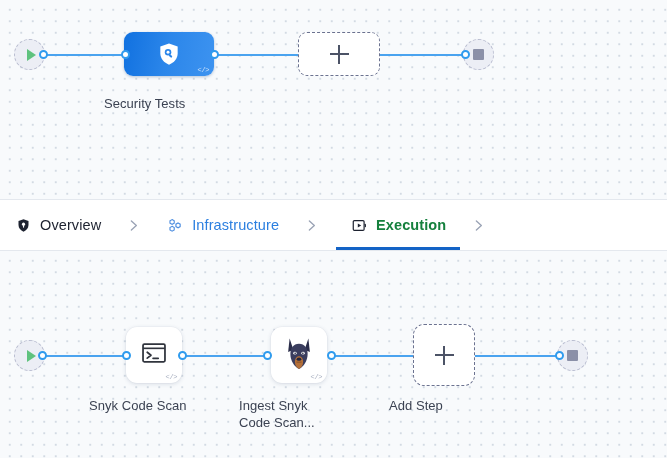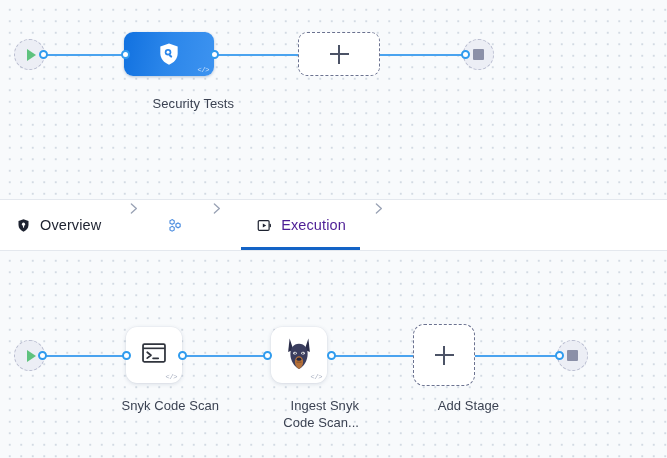--- a/index.html
+++ b/index.html
@@ -157,59 +157,59 @@
     content: "";
     position: absolute;
     background: #4c5366;
   }
   .plus::before { left: 0; top: 8.5px; width: 19px; height: 1.8px; }
   .plus::after  { top: 0; left: 8.5px; height: 19px; width: 1.8px; }
 
   
   .node-label {
     position: absolute;
-    text-align: right;
+    text-align: left;
     font-size: 13px;
     color: #3b4252;
     line-height: 17px;
     letter-spacing: 0.05px;
     z-index: 2;
   }
 
   
   .tabbar {
     position: absolute;
     left: 0;
     top: 199px;
     width: 667px;
     height: 52px;
     background: #ffffff;
     border-top: 1px solid #e4e8ee;
     border-bottom: 1px solid #e4e8ee;
     box-sizing: border-box;
     display: flex;
-    align-items: flex-start;
+    align-items: center;
   }
   .tab {
     display: flex;
     align-items: center;
     gap: 8px;
     padding: 0 0px;
     position: relative;
     cursor: pointer;
     height: 100%;
   }
   .tab-label {
     font-size: 14.5px;
     color: #1d2230;
     letter-spacing: 0.1px;
     white-space: nowrap;
   }
   .tab.is-link .tab-label { color: #2b7fe0; }
-  .tab.is-active .tab-label { color: #4c1d95; font-weight: 400; }
+  .tab.is-active .tab-label { color: #15803d; font-weight: 700; }
   .tab.is-active::after {
     content: "";
     position: absolute;
     left: -14px;
     right: -14px;
     bottom: 0;
     height: 3px;
     background: #1363c6;
   }
   .tab-icon { display: flex; align-items: center; justify-content: center; width: 18px; height: 18px; }
@@ -296,20 +296,21 @@
     <div class="tab is-link">
       <span class="tab-icon">
         <svg viewBox="0 0 24 24" width="17" height="17" aria-hidden="true">
           <g fill="none" stroke="#4f8fe0" stroke-width="1.6">
             <path d="M7.2 3.6 L10.2 5.3 V8.7 L7.2 10.4 L4.2 8.7 V5.3 Z"></path>
             <path d="M7.2 13.2 L10.2 14.9 V18.3 L7.2 20.0 L4.2 18.3 V14.9 Z"></path>
             <path d="M15.6 8.4 L18.6 10.1 V13.5 L15.6 15.2 L12.6 13.5 V10.1 Z"></path>
           </g>
         </svg>
       </span>
+      <span class="tab-label">Infrastructure</span>
     </div>
 
     <div class="spacer-24"></div>
     <div class="tab-sep">
       <svg viewBox="0 0 24 24" width="17" height="17" aria-hidden="true">
         <path d="M9 5.5 L16 12 L9 18.5" fill="none" stroke="#9aa3b5" stroke-width="1.9" stroke-linecap="round" stroke-linejoin="round"></path>
       </svg>
     </div>
     <div class="spacer-30"></div>
 
@@ -397,17 +398,17 @@
         <div class="stop-sq"></div>
       </div>
 
       <div class="node-label" style="left:89px; top:146px; width:130px;">Snyk Code Scan</div>
 
       <div class="node-label" style="left:239px; top:146px; width:120px;">
         <div>Ingest Snyk</div>
         <div>Code Scan...</div>
       </div>
 
-      <div class="node-label" style="left:389px; top:146px; width:110px;">Add Stage</div>
+      <div class="node-label" style="left:389px; top:146px; width:110px;">Add Step</div>
     </div>
   </div>
 
 </div>
 
 </body></html>

